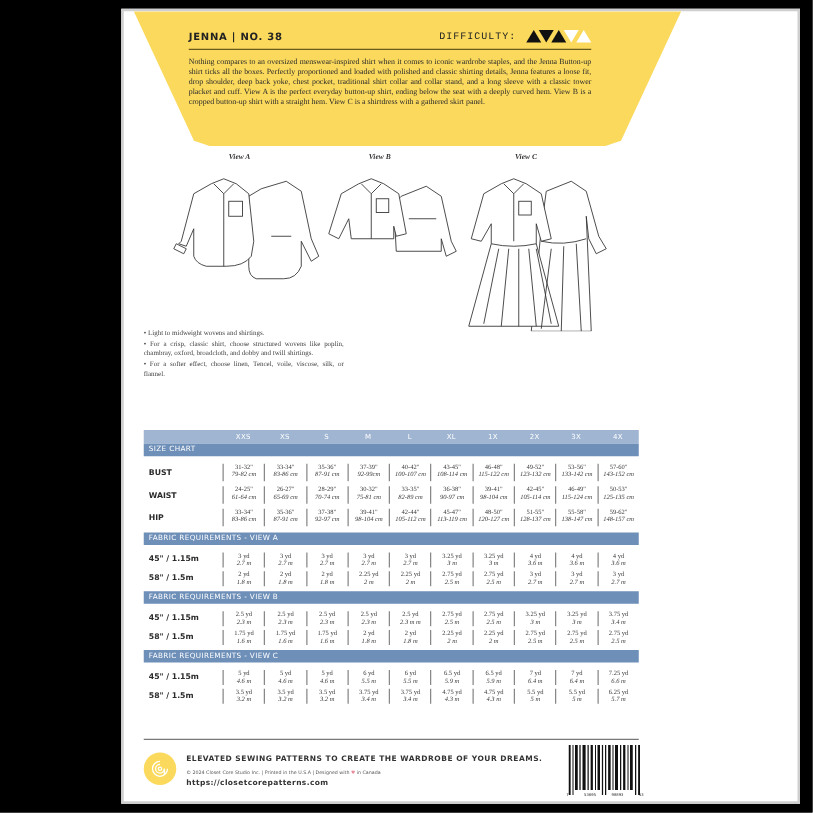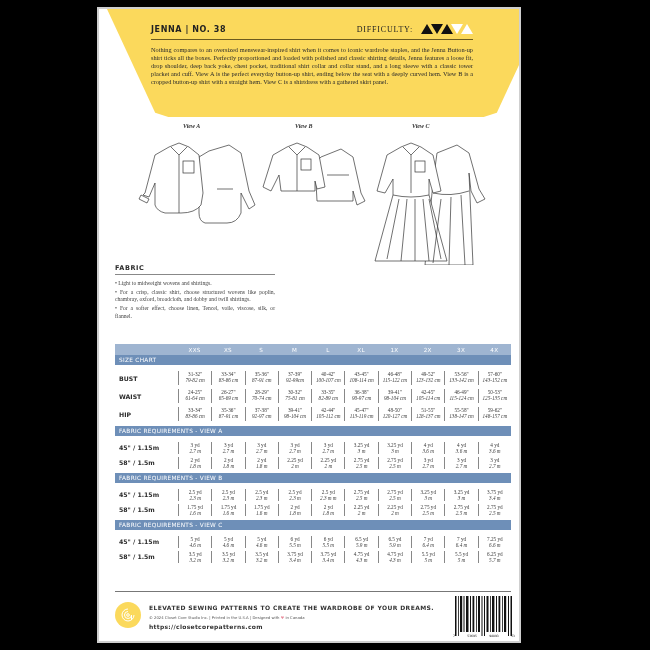--- a/index.html
+++ b/index.html
@@ -1,20 +1,20 @@
 <!DOCTYPE html>
 <html><head>
 <meta charset="utf-8">
 <style>
   * { box-sizing: border-box; margin: 0; padding: 0; }
   html, body { width: 650px; height: 650px; background: #000; overflow: hidden; }
   body { position: relative; font-family: "Liberation Serif", serif; color: #222; }
 
   .page {
-    position: absolute; left: 97px; top: 7px; width: 424px; height: 636px;
+    position: absolute; left: 97px; top: 7px; width: 543px; height: 636px;
     background: #fff; border: 2px solid #cfcfcf; overflow: hidden;
   }
 
   
   .header-band {
     position: absolute; left: 8px; top: 0; width: 438px; height: 108px;
     background: #fbd95c;
     clip-path: polygon(0 0, 100% 0, 89% 96%, 86% 100%, 14% 100%, 11% 96%);
   }
   .header-inner {
@@ -23,21 +23,21 @@
   .title-row {
     display: flex; justify-content: space-between; align-items: center;
     border-bottom: 1px solid #6b5a1e; padding-bottom: 5px;
   }
   .pattern-title {
     font-family: "DejaVu Sans", sans-serif; font-weight: bold; font-size: 8px;
     letter-spacing: 0.6px; color: #222;
   }
   .difficulty { display: flex; align-items: center; gap: 8px; }
   .difficulty-label {
-    font-family: Liberation Serif, serif; font-size: 8px; letter-spacing: 0.8px; color: #222;
+    font-family: Liberation Mono, monospace; font-size: 8px; letter-spacing: 0.8px; color: #222;
   }
   .diff-icons { display: flex; gap: 0; }
   .tri { width: 0; height: 0; border-left: 6px solid transparent; border-right: 6px solid transparent; }
   .tri.up { border-bottom: 10px solid #111; }
   .tri.down { border-top: 10px solid #111; }
   .tri.up.empty { border-bottom-color: #fff; }
   .tri.down.empty { border-top-color: #fff; }
   .tri + .tri { margin-left: -2px; }
 
   .description {
@@ -175,21 +175,20 @@
         <path d="M40 22 L40 60"></path>
         <rect x="44" y="28" width="10" height="11"></rect>
         <path d="M22 62 Q40 66 58 62"></path>
         <path d="M28 66 L16 126 M36 66 L30 128 M44 66 L44 128 M52 66 L58 128 M58 66 L70 126"></path>
         <path d="M70 66 L62 130 M80 64 L78 132 M90 62 L94 132"></path>
       </g>
     </svg>
   </div>
 
   <div class="info-section" style="left:16px;">
-    <div class="info-heading">FABRIC</div>
     <ul class="info-list">
       <li>• Light to midweight wovens and shirtings.</li>
       <li>• For a crisp, classic shirt, choose structured wovens like poplin, chambray, oxford, broadcloth, and dobby and twill shirtings.</li>
       <li>• For a softer effect, choose linen, Tencel, voile, viscose, silk, or flannel.</li>
     </ul>
   </div>
 
 
   <div class="tables">
     <div class="sizes-row">

